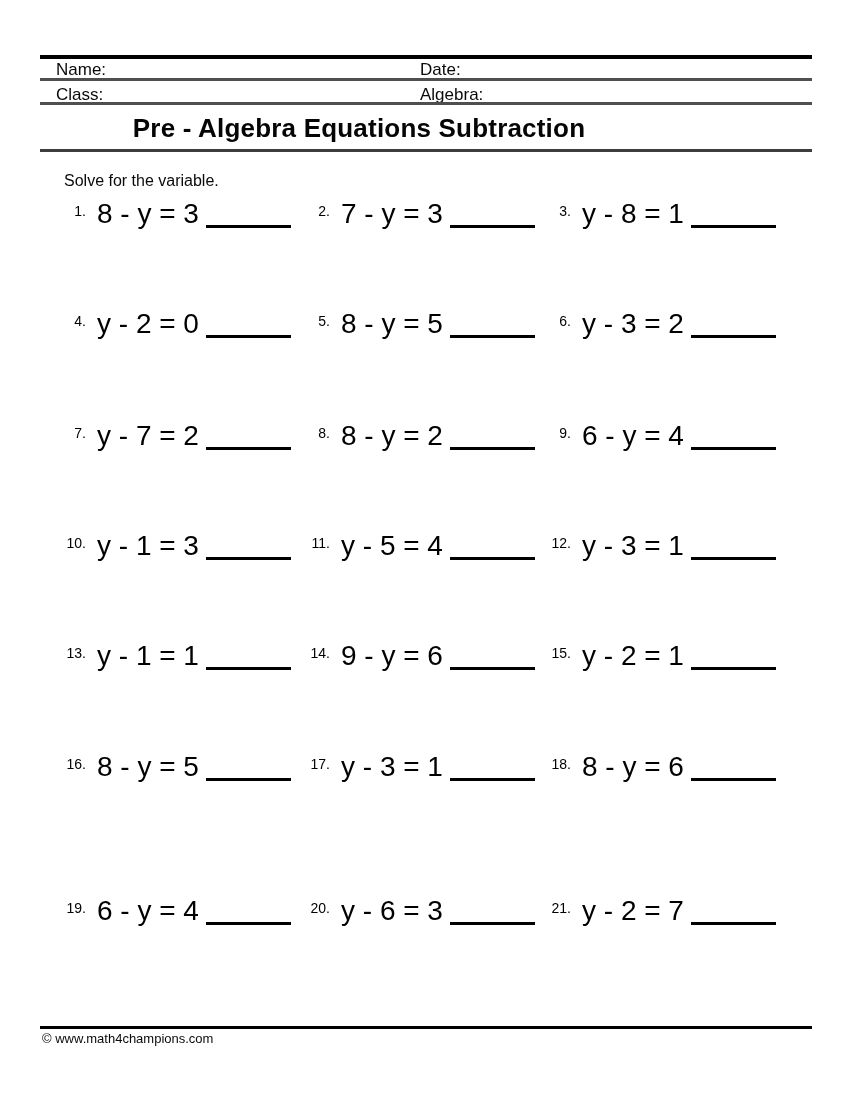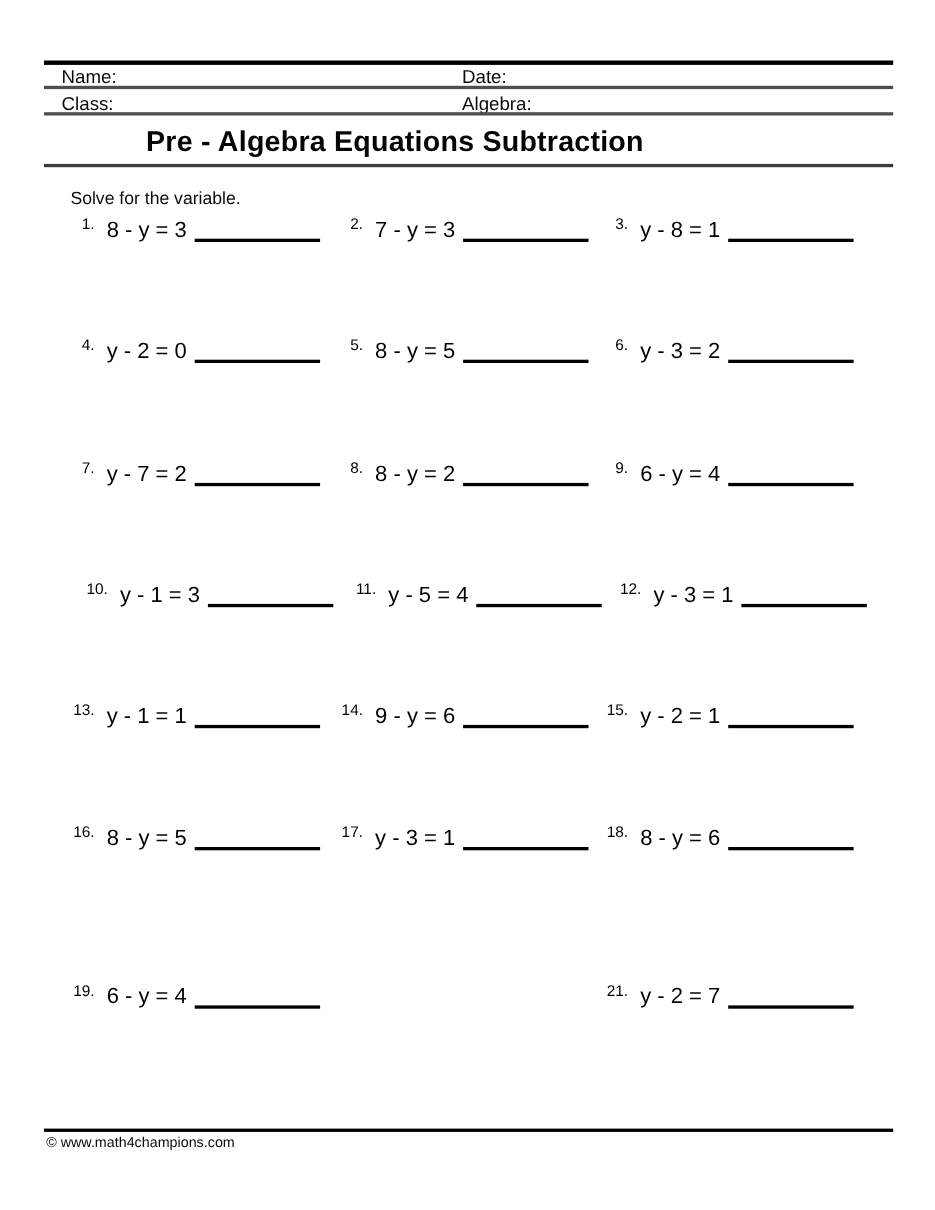--- a/index.html
+++ b/index.html
@@ -37,30 +37,30 @@
   #problems { position: absolute; left: 0; top: 0; width: 850px; height: 1100px; }
   .problem {
     position: absolute; width: 229px;
     display: flex; align-items: baseline;
   }
   .pnum {
     flex: none; min-width: 24px; text-align: right;
     font-size: 14px; margin-right: 11px;
     position: relative; top: -7px;
   }
-  .peq { flex: none; font-size: 20px; white-space: nowrap; }
+  .peq { flex: none; font-size: 28px; white-space: nowrap; }
   .pline {
     flex: 1 1 auto; min-width: 40px;
     border-bottom: 3px solid #000000;
     position: relative; top: 5px; margin-left: 7px;
   }
   
   .c0 { left: 62px; }  .c1 { left: 306px; }  .c2 { left: 547px; }
   .r0 { top: 198px; } .r1 { top: 308px; } .r2 { top: 420px; }
-  .r3 { top: 530px; margin-left: 12px; } .r4 { top: 640px; } .r5 { top: 751px; justify-content: flex-end; } .r6 { top: 895px; }
+  .r3 { top: 530px; } .r4 { top: 640px; } .r5 { top: 751px; justify-content: flex-end; } .r6 { top: 895px; }
 
   
   #footer-rule { position: absolute; left: 40px; top: 1026px; width: 772px; height: 3px; background: #000000; }
   #footer-text { position: absolute; left: 42px; top: 1031px; font-size: 13px; color: #0a0a0a; }
 </style>
 </head>
 <body>
 
 <div class="page">
 
@@ -168,20 +168,25 @@
       <div class="problem c2 r5">
     <span class="pnum">18.</span>
     <span class="peq">8 - y = 6</span>
     <span class="pline"></span>
   </div>
       <div class="problem c0 r6">
     <span class="pnum">19.</span>
     <span class="peq">6 - y = 4</span>
     <span class="pline"></span>
   </div>
+      <div class="problem c1 r6">
+    <span class="pnum">20.</span>
+    <span class="peq">y - 6 = 3</span>
+    <span class="pline"></span>
+  </div>
       <div class="problem c2 r6">
     <span class="pnum">21.</span>
     <span class="peq">y - 2 = 7</span>
     <span class="pline"></span>
   </div>
     </div>
 
   <div id="footer-rule"></div>
   <div id="footer-text">© www.math4champions.com</div>
 

